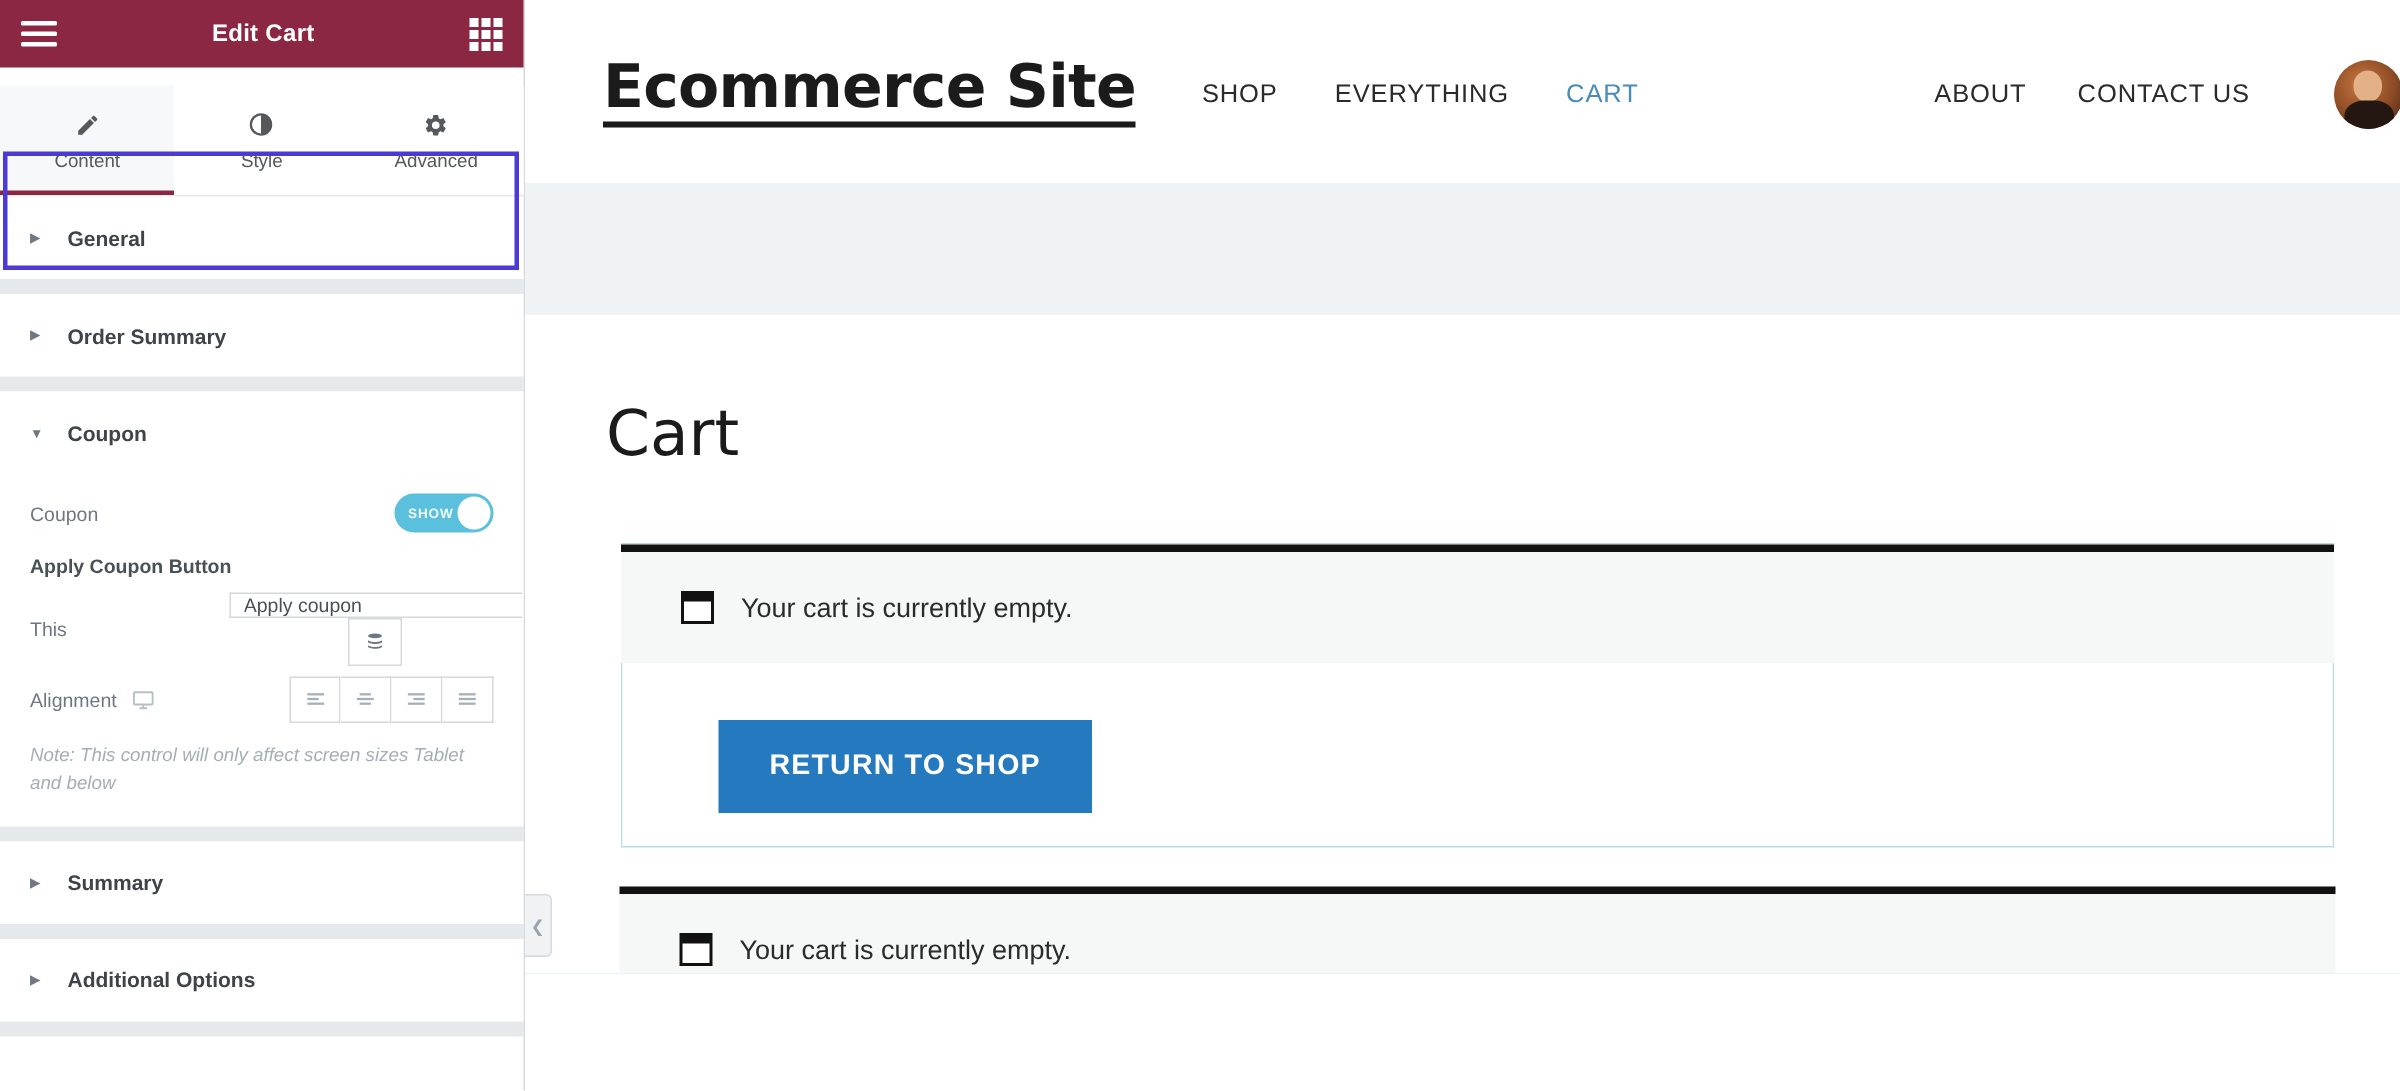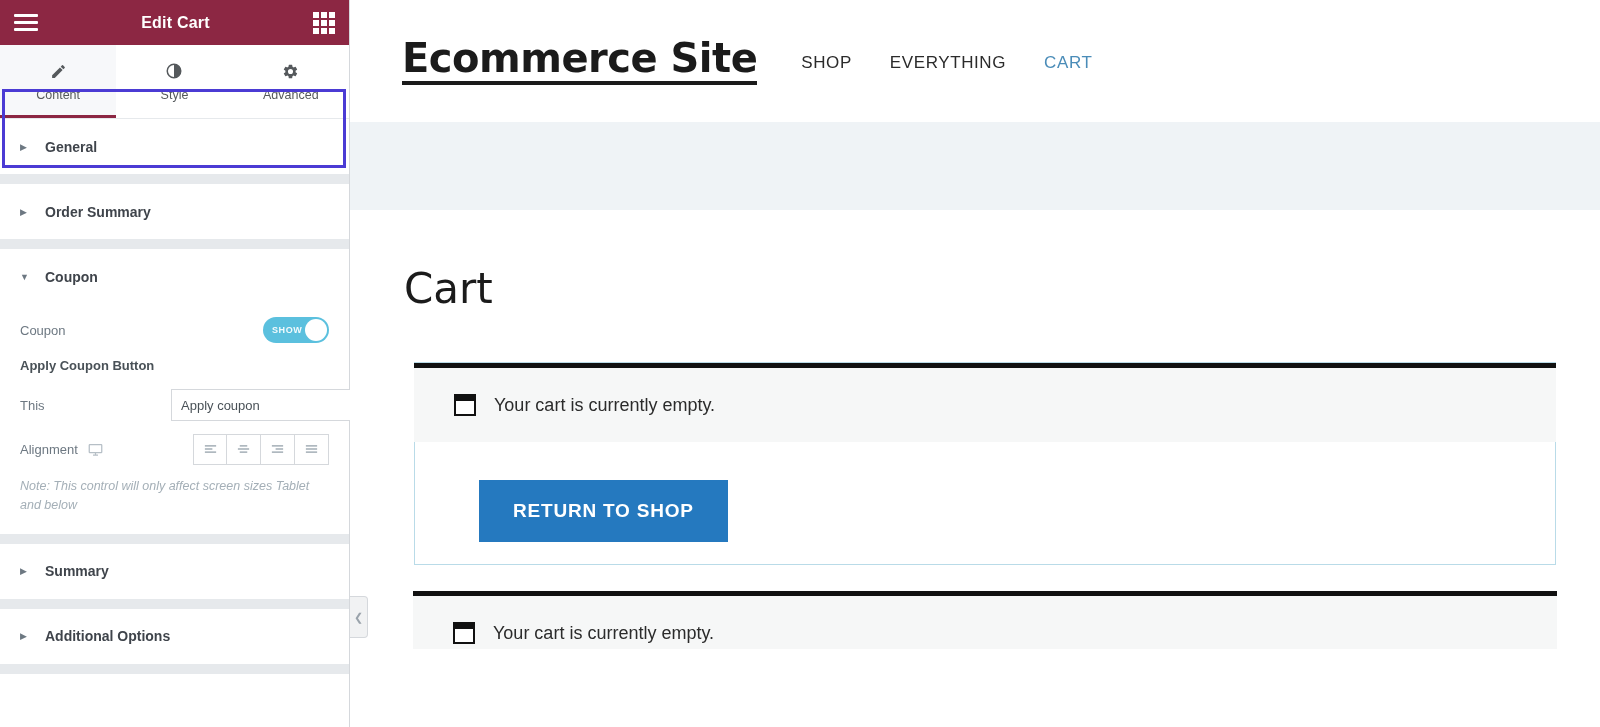--- a/index.html
+++ b/index.html
@@ -37,20 +37,21 @@
     grid-template-columns: repeat(3, 1fr); grid-template-rows: repeat(3, 1fr);
     gap: 2px; cursor: pointer; }
   .apps-grid i { background: #fff; display: block; }
 
   
   .tabs-wrap { position: relative; }
   .tabs {
     display: flex; height: 74px;
     background: #fff;
     border-bottom: 1px solid #e6e9ec;
+    margin-top: 12px;
   }
   .tab {
     flex: 1; display: flex; flex-direction: column;
     align-items: center; justify-content: center; gap: 7px;
     cursor: pointer; position: relative;
     background: #fff;
   }
   .tab.active { background: #f7f8fa; }
   .tab.active::after {
     content: ""; position: absolute; left: 0; right: 0; bottom: 0;
@@ -94,21 +95,21 @@
     font-size: 9px; color: rgba(255,255,255,.92); font-weight: bold;
     letter-spacing: .6px; padding-left: 9px;
   }
   .switch .knob {
     position: absolute; right: 2px; top: 2px;
     width: 22px; height: 22px; border-radius: 50%;
     background: #ffffff;
   }
 
   
-  .input-group { display: flex; align-items: flex-start; width: 158px; }
+  .input-group { display: flex; align-items: center; width: 158px; flex-direction: column; }
   .text-input {
     flex: 1; height: 32px; border: 1px solid #d5d8dc; border-right: none;
     background: #fff; font-size: 13px; color: #495157;
     padding: 0 9px; font-family: inherit; outline: none;
   }
   .dyn-btn {
     width: 36px; height: 32px; border: 1px solid #d5d8dc;
     background: #fff; display: flex; align-items: center; justify-content: center;
     cursor: pointer; color: #6d7882;
   }
@@ -392,20 +393,25 @@
 
     <header class="site-header">
       <div class="site-title">Ecommerce Site</div>
 
       <nav class="nav-left">
         <a class="nav-link">SHOP</a>
         <a class="nav-link">EVERYTHING</a>
         <a class="nav-link active">CART</a>
       </nav>
 
+      <nav class="nav-right">
+        <a class="nav-link">ABOUT</a>
+        <a class="nav-link">CONTACT US</a>
+        <div class="avatar"></div>
+      </nav>
     </header>
 
     <div class="band">
       <div class="band-inner"></div>
     </div>
 
     <section class="page-area">
       <h1 class="page-title">Cart</h1>
 
       <div class="cart-widget">

